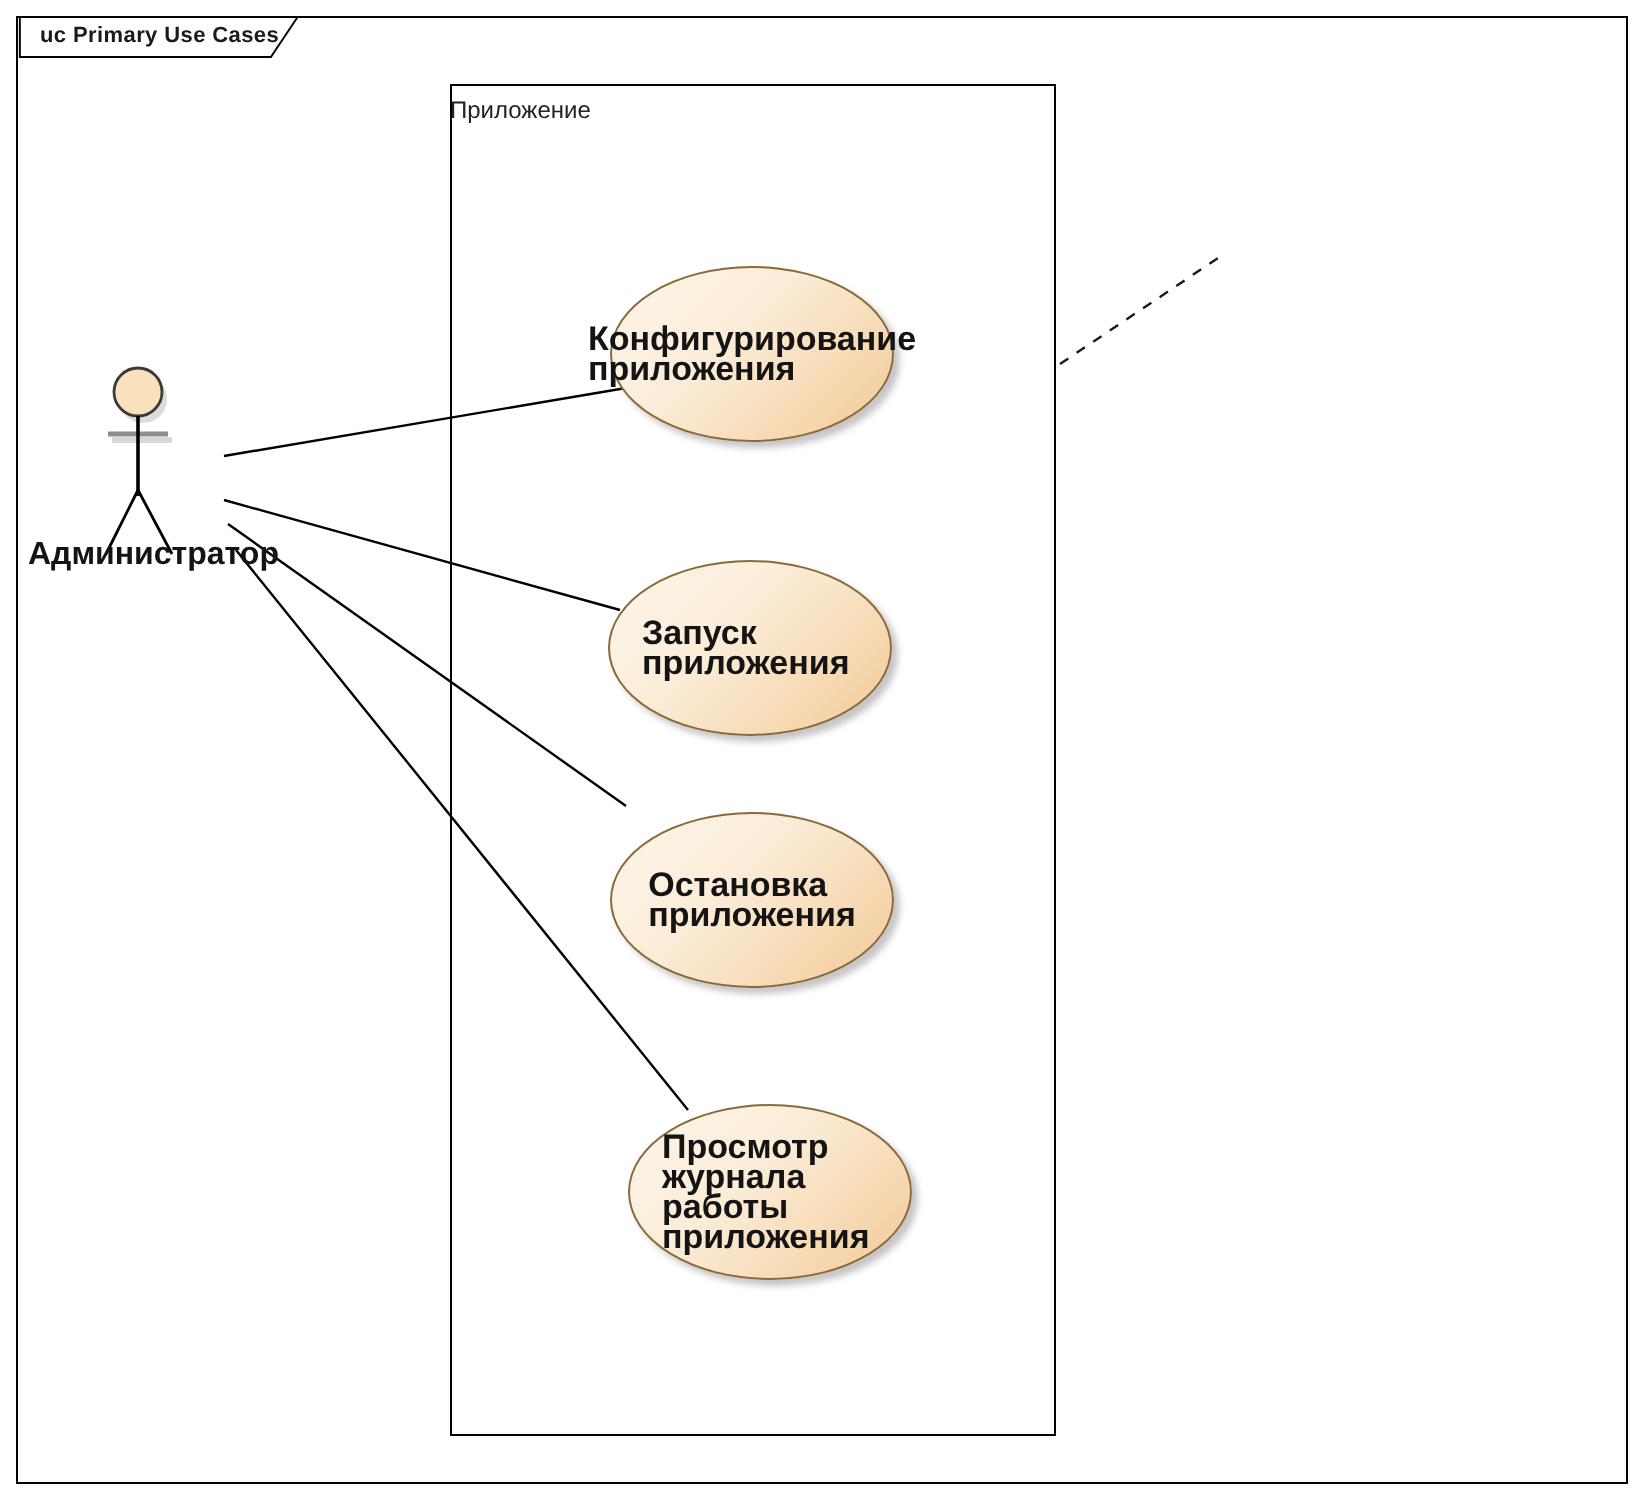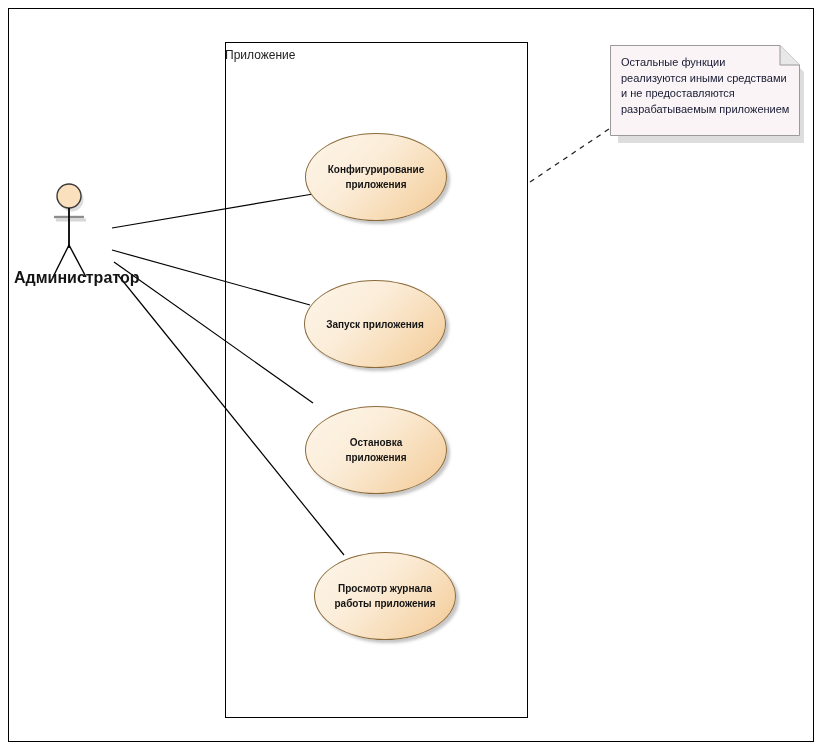--- a/index.html
+++ b/index.html
@@ -77,24 +77,23 @@
     border-radius: 50%;
     border: 1px solid #8a6a3a;
     background: linear-gradient(135deg, #fdf6ea 0%, #fbecd7 42%, #f6d7ae 78%, #f2c795 100%);
     box-shadow: 3px 3px 3px rgba(120,120,120,0.42);
     display: flex;
     align-items: center;
     justify-content: center;
     box-sizing: border-box;
   }
   .usecase-label {
-    font-size: 10px;
+    font-size: 17px;
     font-weight: bold;
     color: #141414;
-    text-align: center;
     line-height: 15px;
     padding: 0 16px;
     white-space: pre-line;
   }
 
   
   .note {
     position: absolute;
     left: 610px;
     top: 45px;
@@ -192,23 +191,21 @@
       <line x1="18" y1="38" x2="48" y2="38" stroke="rgba(140,140,140,0.35)" stroke-width="3" transform="translate(2,2)"></line>
       <line x1="18" y1="37" x2="48" y2="37" stroke="#8d8d8d" stroke-width="2.4"></line>
       <ellipse cx="33" cy="16" rx="12" ry="12" fill="#fbe0bd" stroke="#3a3a3a" stroke-width="1.4"></ellipse>
       <line x1="33" y1="28" x2="33" y2="68" stroke="#000000" stroke-width="1.8"></line>
       <line x1="33" y1="65" x2="17" y2="97" stroke="#000000" stroke-width="1.4"></line>
       <line x1="33" y1="65" x2="50" y2="97" stroke="#000000" stroke-width="1.4"></line>
     </svg>
   </div>
   <div class="actor-label">Администратор</div>
 
-  <div class="note">
-    <svg class="note-shape" viewBox="0 0 198 98" xmlns="http://www.w3.org/2000/svg">
-      <path d="M4,4 L171,4 L190,23 L190,94 L4,94 Z" fill="rgba(150,150,150,0.32)" transform="translate(4,4)"></path>
-      <path d="M0.5,0.5 L170,0.5 L189.5,20 L189.5,90.5 L0.5,90.5 Z" fill="#faf4f6" stroke="#9a9a9a" stroke-width="1"></path>
-      <path d="M170,0.5 L170,20 L189.5,20" fill="#e8e8e8" stroke="#9a9a9a" stroke-width="1"></path>
+
+  <div style="position:absolute; left:8px; top:8px; width:152px; height:22px;">
+    <svg class="title-tab-shape" viewBox="0 0 152 22" xmlns="http://www.w3.org/2000/svg">
+      <path d="M0.5,0.5 L146,0.5 L132,21.5 L0.5,21.5 Z" fill="#ffffff" stroke="#000000" stroke-width="1"></path>
     </svg>
-    <div class="note-text">Остальные функции реализуются иными средствами и не предоставляются разрабатываемым приложением</div>
-  </div>
-
+    <div class="title-tab-label" style="left:12px; top:4px; position:absolute;">uc Primary Use Cases</div>
+  </div>
 
 </div>
 
 </body></html>

